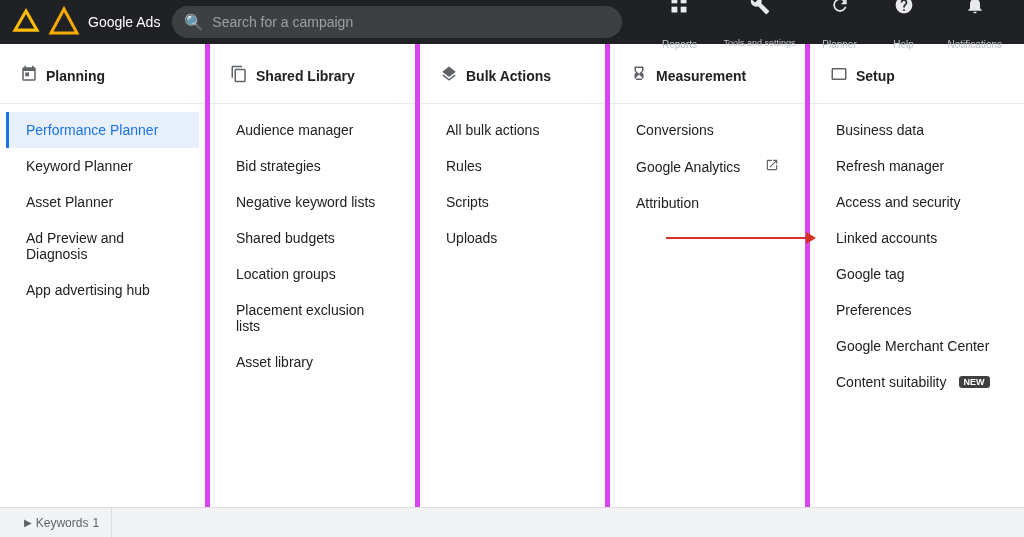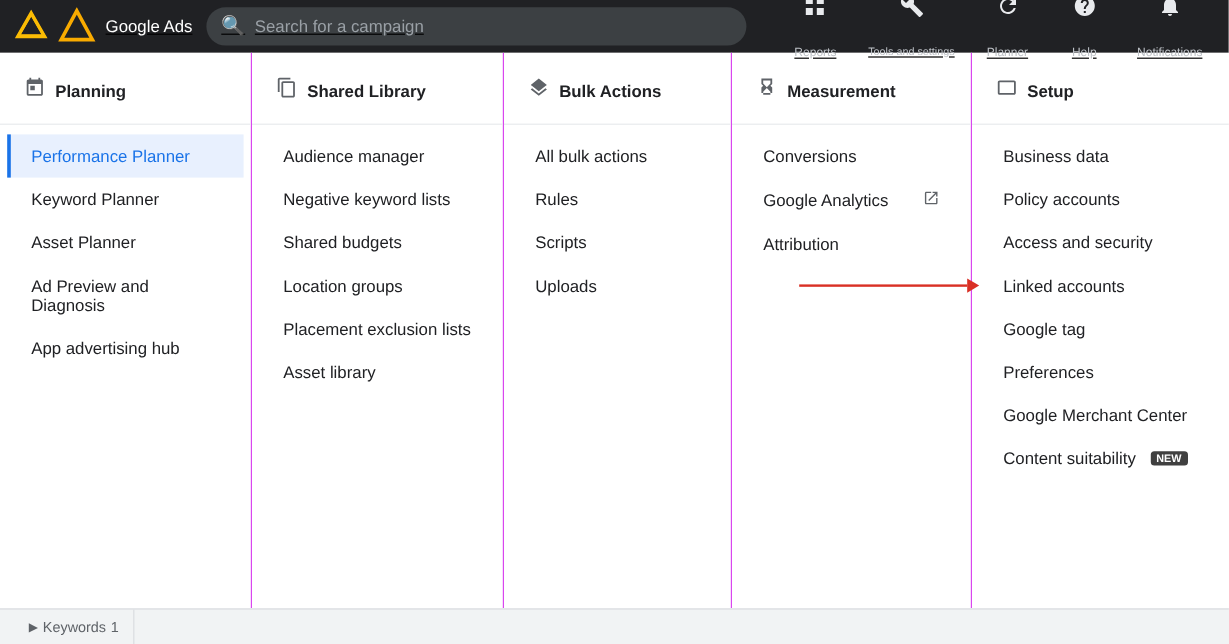--- a/index.html
+++ b/index.html
@@ -7,21 +7,20 @@
 
     
     .top-nav {
       display: flex;
       align-items: center;
       background: #1a1a2e;
       background: #202124;
       height: 44px;
       padding: 0 12px;
       gap: 12px;
-      text-decoration: underline;
     }
     .logo-area {
       display: flex;
       align-items: center;
       gap: 8px;
       min-width: 130px;
     }
     .logo-icon {
       width: 28px;
       height: 28px;
@@ -78,21 +77,21 @@
     
     .mega-menu {
       display: flex;
       background: #fff;
       border-bottom: 1px solid #e0e0e0;
       height: 493px;
     }
 
     
     .menu-column {
-      border-right: 1px solid #d946ef;
+      border-right: 5px solid #d946ef;
       padding: 0;
       min-width: 200px;
       display: flex;
       flex-direction: column;
     }
     .menu-column:last-child { border-right: none; }
 
     .column-header {
       display: flex;
       align-items: center;
@@ -288,20 +287,23 @@
             <path d="M16 1H4c-1.1 0-2 .9-2 2v14h2V3h12V1zm3 4H8c-1.1 0-2 .9-2 2v14c0 1.1.9 2 2 2h11c1.1 0 2-.9 2-2V7c0-1.1-.9-2-2-2zm0 16H8V7h11v14z"></path>
           </svg>
       </span>
       <span class="column-header-text">Shared Library</span>
     </div>
     <div class="menu-items">
       <div class="menu-item">
         <span>Audience manager</span>
       </div>
       <div class="menu-item">
+        <span>Bid strategies</span>
+      </div>
+      <div class="menu-item">
         <span>Negative keyword lists</span>
       </div>
       <div class="menu-item">
         <span>Shared budgets</span>
       </div>
       <div class="menu-item">
         <span>Location groups</span>
       </div>
       <div class="menu-item">
         <span>Placement exclusion lists</span>
@@ -371,21 +373,21 @@
             <path d="M20 4H4c-1.1 0-2 .9-2 2v12c0 1.1.9 2 2 2h16c1.1 0 2-.9 2-2V6c0-1.1-.9-2-2-2zm0 14H4V6h16v12z"></path>
           </svg>
       </span>
       <span class="column-header-text">Setup</span>
     </div>
     <div class="menu-items">
       <div class="menu-item">
         <span>Business data</span>
       </div>
       <div class="menu-item">
-        <span>Policy accounts</span>
+        <span>Refresh manager</span>
       </div>
       <div class="menu-item">
         <span>Access and security</span>
       </div>
       <div class="menu-item" style="position:relative;">
 
         <div style="position:absolute; right:100%; top:50%; transform:translateY(-50%); display:flex; align-items:center; pointer-events:none; z-index:10;">
           <div style="width:140px; height:2px; background:#d93025;"></div>
           <div style="width:0; height:0; border-top:6px solid transparent; border-bottom:6px solid transparent; border-left:10px solid #d93025;"></div>
         </div>

